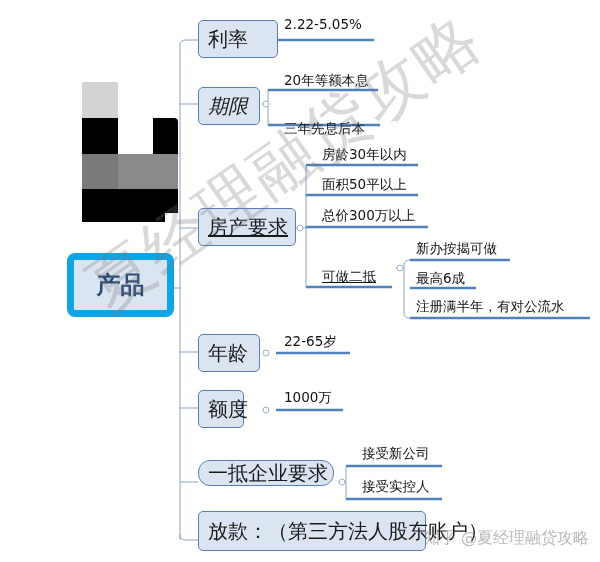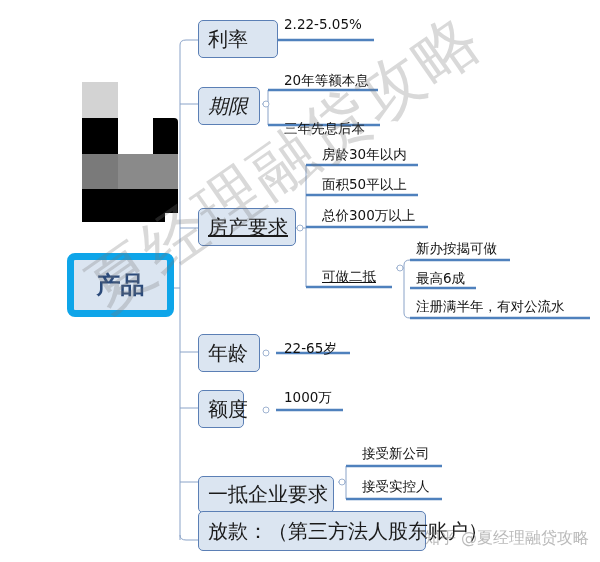--- a/index.html
+++ b/index.html
@@ -96,36 +96,36 @@
 </div>
 <div class="node" style="left:198px;top:208px;width:98px;height:38px;text-decoration:underline;">
   <span>房产要求</span>
 </div>
 <div class="node" style="left:198px;top:334px;width:62px;height:38px;text-align:right;">
   <span>年龄</span>
 </div>
 <div class="node" style="left:198px;top:390px;width:46px;height:38px;">
   <span>额度</span>
 </div>
-<div class="node" style="left:198px;top:476px;width:136px;height:37px;">
+<div class="node" style="left:198px;top:460px;width:136px;height:26px;border-radius:12px;">
   <span>一抵企业要求</span>
 </div>
 <div class="node" style="left:198px;top:511px;width:228px;height:40px;">
   <span>放款：（第三方法人股东账户）</span>
 </div>
 
 <div class="leaf" style="left:284px;top:16px;">2.22-5.05%</div>
 <div class="leaf" style="left:284px;top:72px;">20年等额本息</div>
 <div class="leaf" style="left:284px;top:120px;">三年先息后本</div>
 <div class="leaf" style="left:322px;top:146px;">房龄30年以内</div>
 <div class="leaf" style="left:322px;top:176px;">面积50平以上</div>
 <div class="leaf" style="left:322px;top:207px;">总价300万以上</div>
 <div class="leaf" style="left:322px;top:268px;text-decoration:underline;">可做二抵</div>
 <div class="leaf" style="left:416px;top:240px;">新办按揭可做</div>
 <div class="leaf" style="left:416px;top:270px;">最高6成</div>
 <div class="leaf" style="left:416px;top:298px;">注册满半年，有对公流水</div>
-<div class="leaf" style="left:284px;top:340px;">22-65岁</div>
+<div class="leaf" style="left:284px;top:333px;">22-65岁</div>
 <div class="leaf" style="left:284px;top:389px;">1000万</div>
 <div class="leaf" style="left:362px;top:445px;">接受新公司</div>
 <div class="leaf" style="left:362px;top:478px;">接受实控人</div>
 
 <div class="watermark">夏经理融贷攻略</div>
 <div class="credit">知乎 @夏经理融贷攻略</div>
 
 </body></html>

